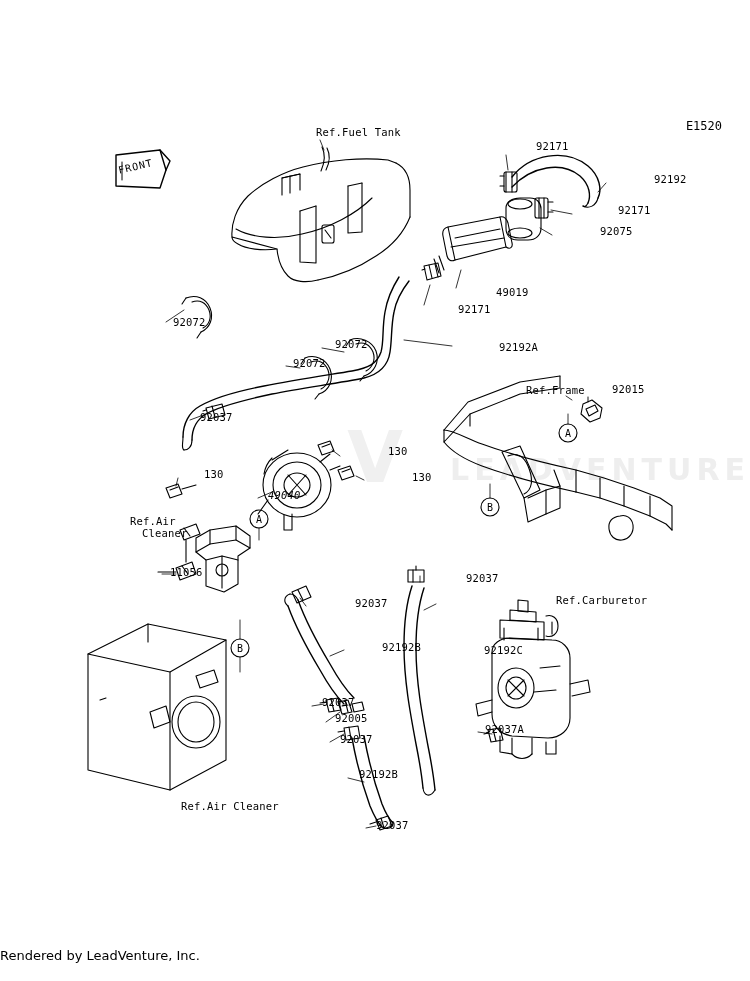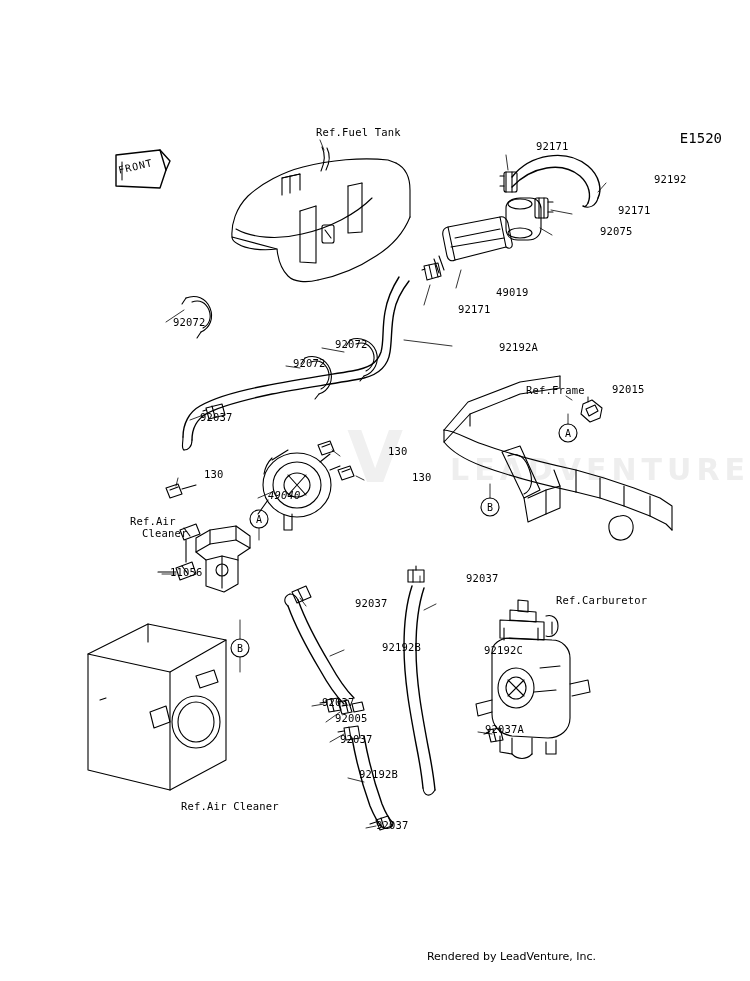--- a/index.html
+++ b/index.html
@@ -31,23 +31,23 @@
     left: 0;
     top: 0;
     width: 750px;
     height: 981px;
   }
   .footer {
     position: absolute;
     left: 0;
     bottom: 18px;
     width: 596px;
-    text-align: right;
+    text-align: left;
     font-family: "DejaVu Sans", sans-serif;
-    font-size: 11px;
+    font-size: 13px;
     color: #000;
   }
   .wm {
     position: absolute;
     left: 0;
     top: 452px;
     width: 750px;
     text-align: right;
     font-family: "DejaVu Sans", sans-serif;
     font-size: 30px;
@@ -66,23 +66,23 @@
     font-size: 72px;
     font-family: "DejaVu Sans", sans-serif;
     font-weight: bold;
     text-align: center;
     line-height: 74px;
     pointer-events: none;
   }
   .code {
     position: absolute;
     right: 28px;
-    top: 130px;
+    top: 119px;
     font-family: "DejaVu Sans Mono", monospace;
-    font-size: 14px;
+    font-size: 12px;
   }
   .front-txt {
     position: absolute;
     left: 118px;
     top: 161px;
     font-family: "DejaVu Sans Mono", monospace;
     font-size: 10px;
     letter-spacing: 1px;
     transform: rotate(-13deg);
   }

